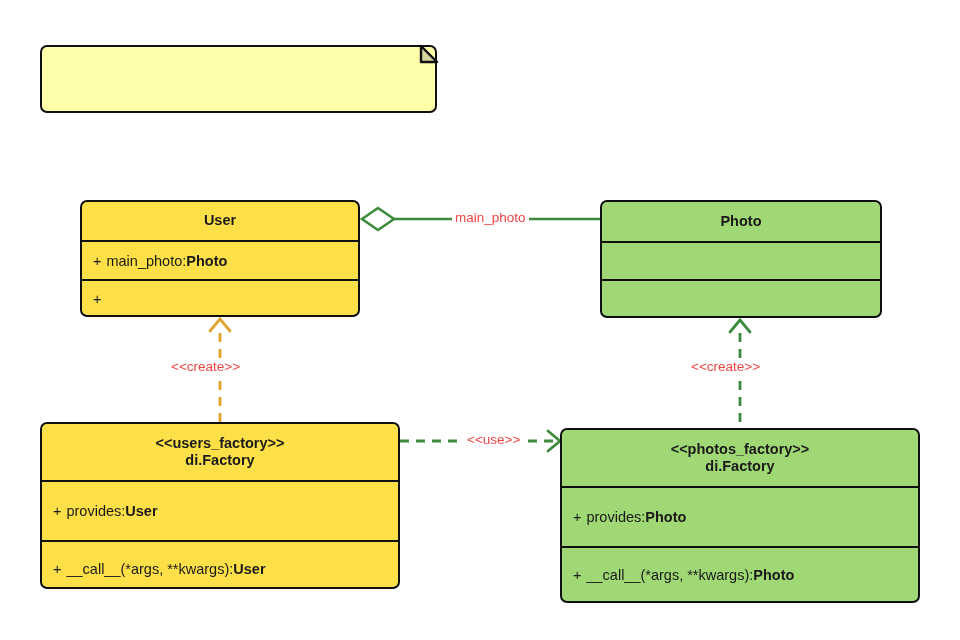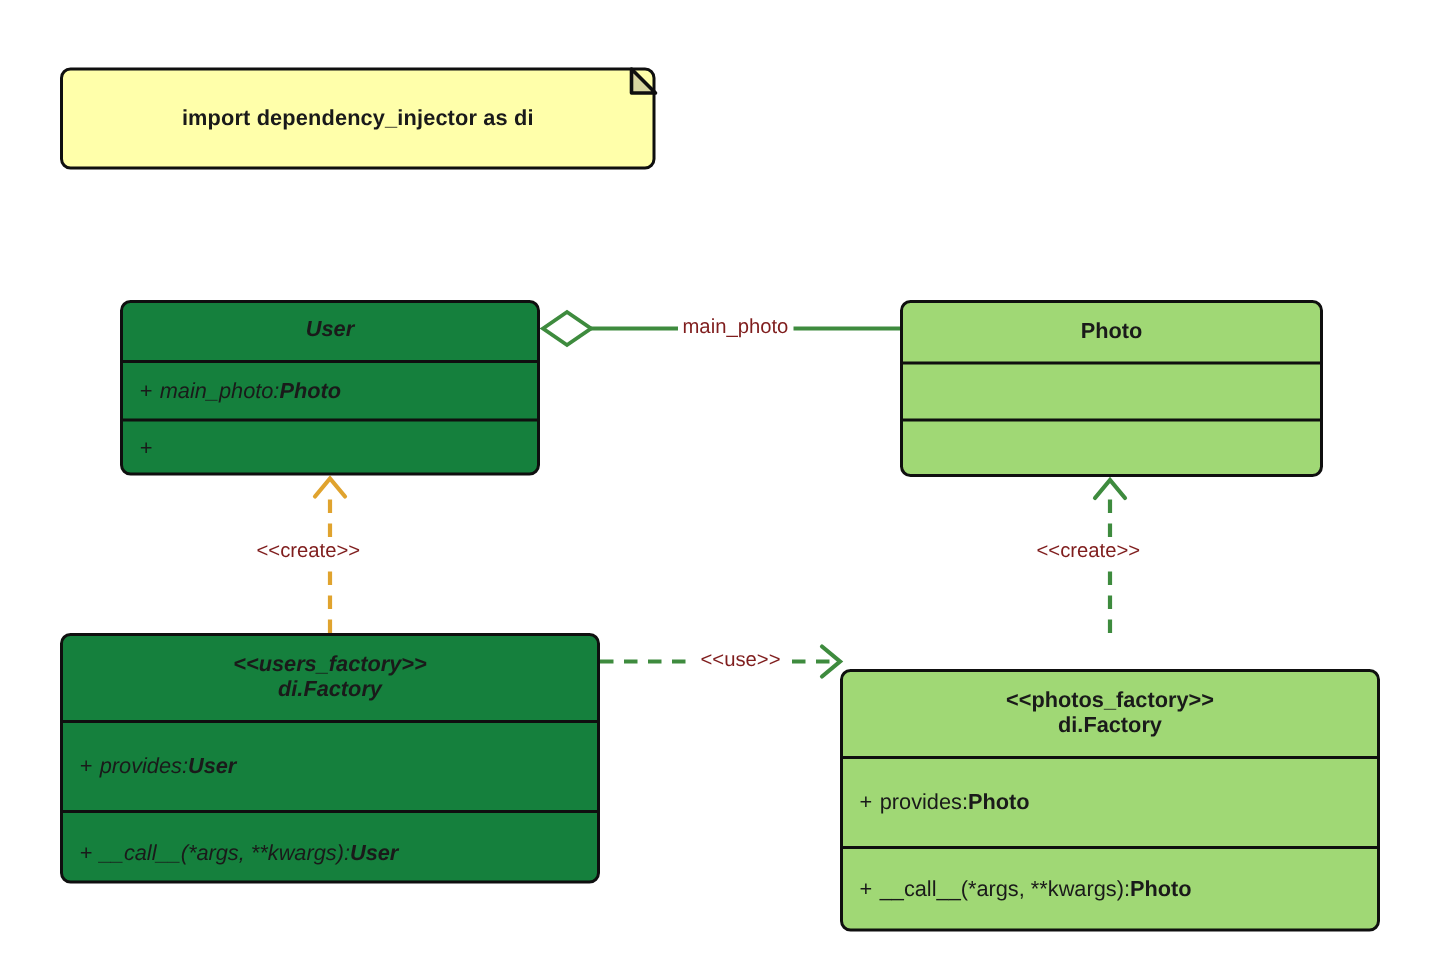--- a/index.html
+++ b/index.html
@@ -53,21 +53,21 @@
 
   
   .umlbox {
     position: absolute;
     box-sizing: border-box;
     border: 2.5px solid #0f0f0f;
     border-radius: 7px;
     z-index: 3;
     overflow: hidden;
   }
-  .umlbox.yellow { background: #15803d; font-style: italic; }
+  .umlbox.yellow { background: #fde047; }
   .umlbox.green  { background: #a0d875; }
 
   .compartment {
     box-sizing: border-box;
     display: flex;
     align-items: center;
     width: 100%;
   }
   .compartment.divider { border-top: 2.5px solid #0f0f0f; }
 
@@ -83,21 +83,21 @@
     justify-content: flex-start;
     padding-left: 11px;
     font-size: 14.5px;
   }
   .cmp-body .b { font-weight: bold; }
 
   
   .edge-label {
     position: absolute;
     font-size: 13.5px;
-    color: #7f1d1d;
+    color: #ef4444;
     background: #ffffff;
     white-space: nowrap;
     z-index: 2;
     padding: 0 3px;
     line-height: 1.1;
   }
 </style>
 </head>
 <body>
 
@@ -118,21 +118,20 @@
     <polyline points="730,332 740,320 750,332" fill="none" stroke="#3E8B3E" stroke-width="2.8" stroke-linecap="round" stroke-linejoin="miter"></polyline>
   </g>
 
   <g>
     <line x1="400" y1="441" x2="560" y2="441" stroke="#3E8B3E" stroke-width="2.8" stroke-dasharray="9,7"></line>
     <polyline points="548,431 560,441 548,451" fill="none" stroke="#3E8B3E" stroke-width="2.8" stroke-linecap="round" stroke-linejoin="miter"></polyline>
   </g>
 </svg>
 
 <div class="note">
-  <span>import dependency_injector as di</span>
   <svg class="note-fold" viewBox="0 0 20 20" xmlns="http://www.w3.org/2000/svg">
     <path d="M 3 1 L 19 17 L 3 17 Z" fill="#d8d6a0" stroke="#0f0f0f" stroke-width="2.4" stroke-linejoin="round"></path>
   </svg>
 </div>
 
 <div class="edge-label" style="left:452px; top:211px;">main_photo</div>
 
 <div class="edge-label" style="left:168px; top:360px;">&lt;&lt;create&gt;&gt;</div>
 
 <div class="edge-label" style="left:688px; top:360px;">&lt;&lt;create&gt;&gt;</div>
@@ -175,21 +174,21 @@
     <span class="b">User</span>
   </div>
   <div class="compartment cmp-body divider" style="height:56px;">
     <span>+</span>
     <span style="width:5px;"></span>
     <span>__call__(*args, **kwargs): </span>
     <span class="b">User</span>
   </div>
 </div>
 
-<div class="umlbox green" style="left:560px; top:446px; width:360px; height:175px;">
+<div class="umlbox green" style="left:560px; top:428px; width:360px; height:175px;">
   <div class="compartment cmp-title" style="height:56px;">
     <span>&lt;&lt;photos_factory&gt;&gt;</span>
     <span>di.Factory</span>
   </div>
   <div class="compartment cmp-body divider" style="height:60px;">
     <span>+</span>
     <span style="width:5px;"></span>
     <span>provides: </span>
     <span class="b">Photo</span>
   </div>

